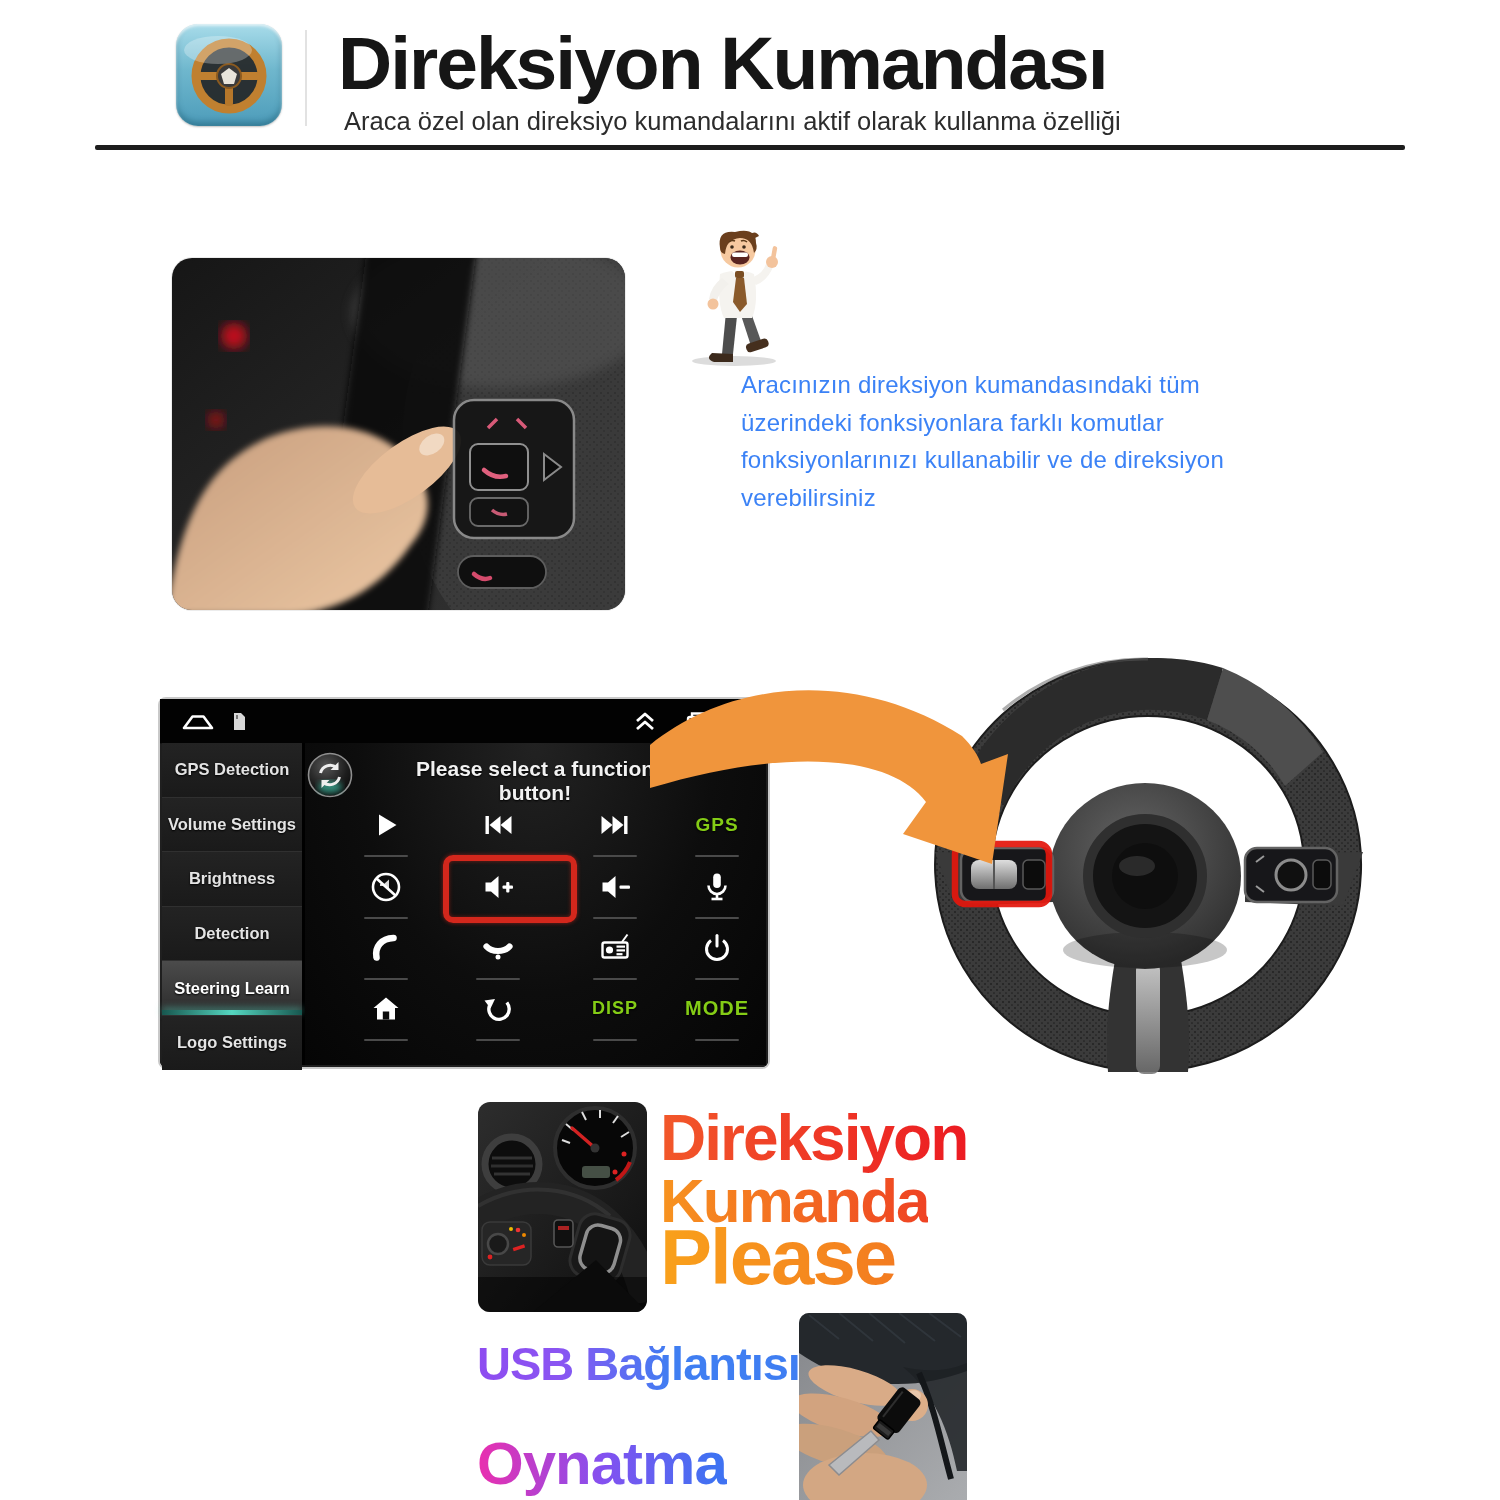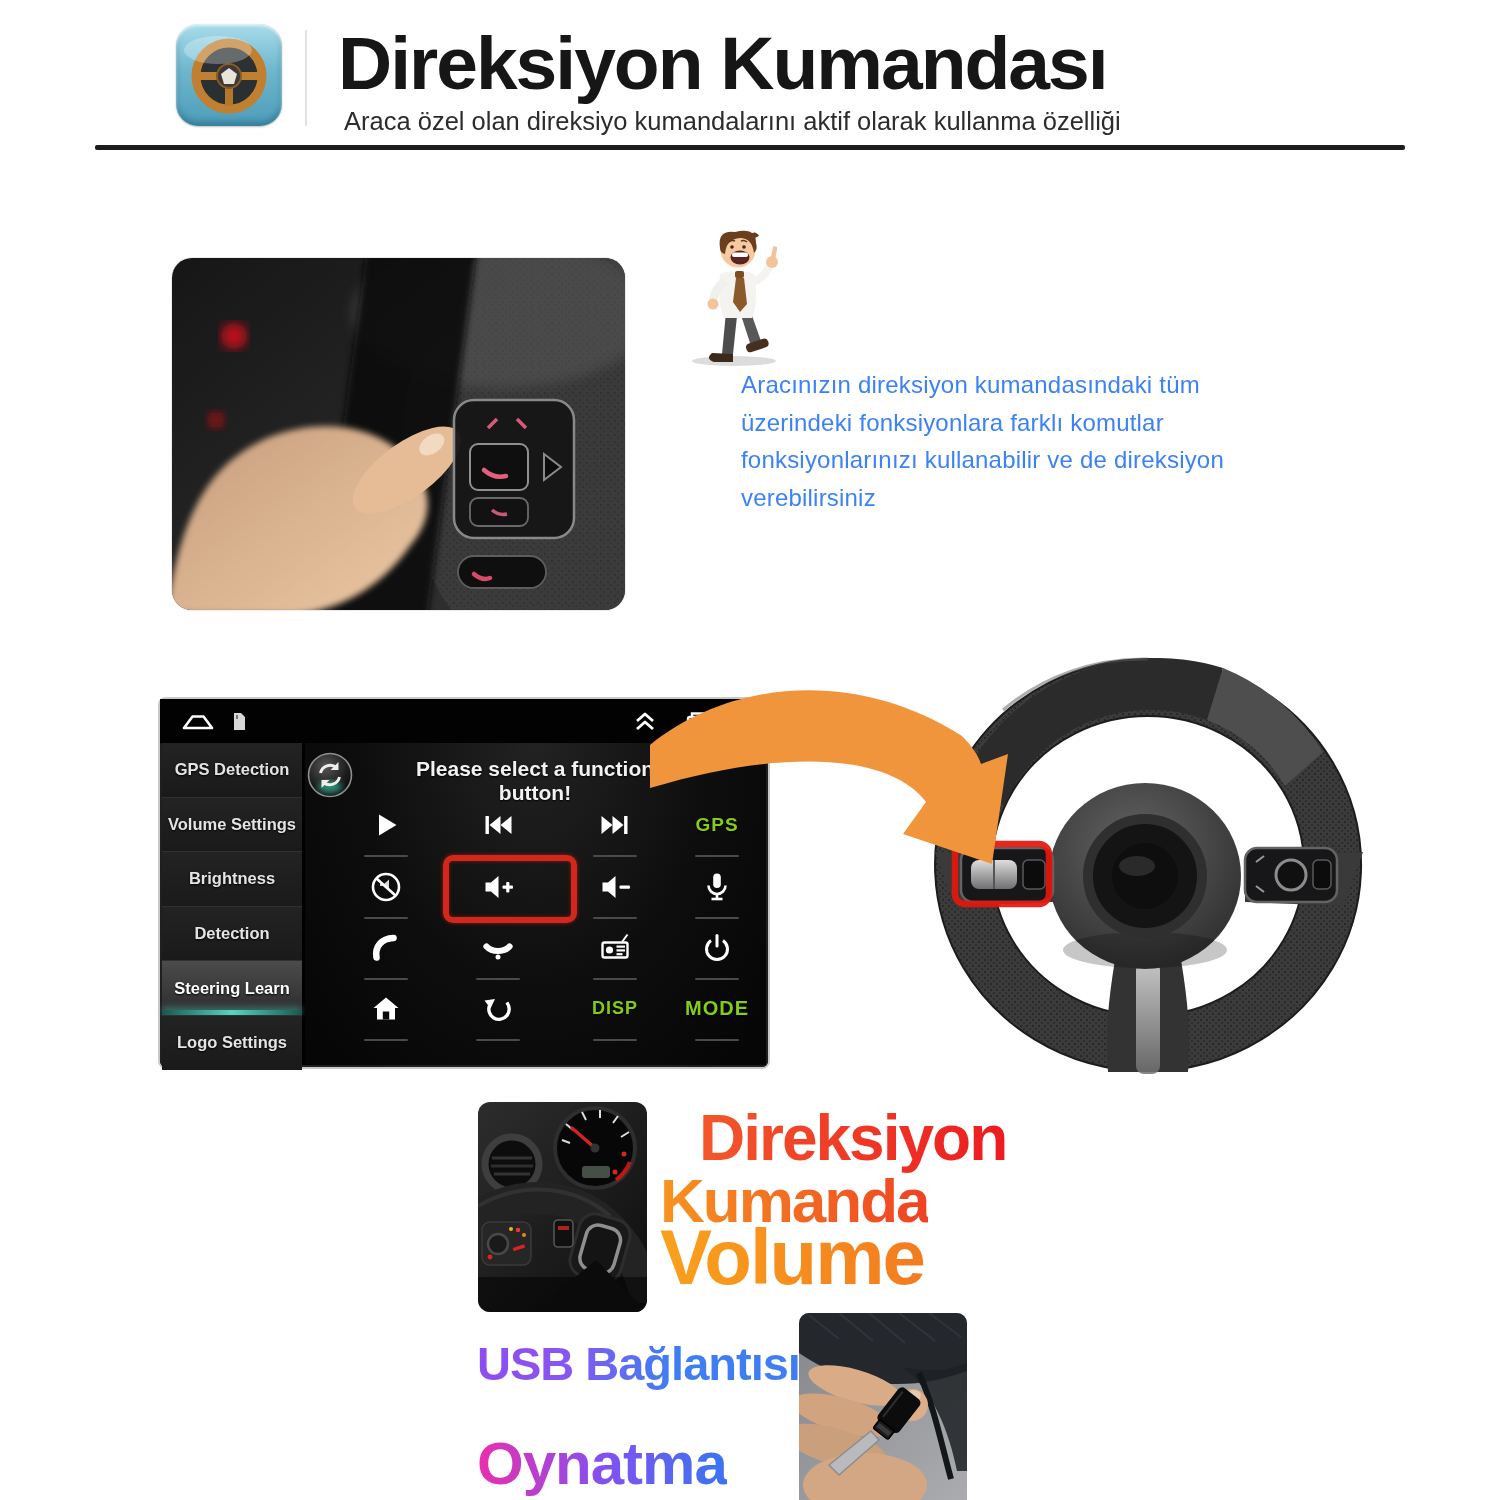--- a/index.html
+++ b/index.html
@@ -50,21 +50,21 @@
   #arrow{left:640px;top:652px;width:400px;height:235px;z-index:30;}
 
   
   #photo-car{left:478px;top:1102px;width:169px;height:210px;border-radius:12px;overflow:hidden;}
   #photo-usb{left:799px;top:1313px;width:168px;height:187px;border-radius:10px 10px 0 0;overflow:hidden;}
   .bigline{position:absolute;left:660px;font-weight:bold;letter-spacing:-2px;line-height:1;white-space:nowrap;}
   .grad{-webkit-background-clip:text;background-clip:text;color:transparent;}
   #sh1{top:1106px;font-size:64px;}
   #sh2{top:1170px;font-size:62px;}
   #sh3{top:1218px;font-size:78px;}
-  #sh1 .grad{background-image:linear-gradient(90deg,#f2582a,#ec1b22);margin-left:39px;}
+  #sh1 .grad{background-image:linear-gradient(90deg,#f2582a,#ec1b22);}
   #sh2 .grad{background-image:linear-gradient(90deg,#f79420,#ef4223);}
   #sh3 .grad{background-image:linear-gradient(90deg,#f9a11b,#f37b20);}
   .usbline{position:absolute;left:477px;font-weight:bold;letter-spacing:-1px;line-height:1;white-space:nowrap;}
   #uh1{top:1340px;font-size:47px;}
   #uh2{top:1390px;font-size:45px;}
   #uh3{top:1434px;font-size:60px;}
   #uh1 .grad{background-image:linear-gradient(90deg,#8e4cf0 0%,#8a55f2 26%,#3f7ef2 60%);}
   #uh2 .grad{background-image:linear-gradient(90deg,#c04ae8 0%,#8f5bf0 40%,#3f7ef2 85%);}
   #uh3 .grad{background-image:linear-gradient(90deg,#ea2fae 0%,#8450f0 50%,#3f72f2 95%);}
 </style>
@@ -477,21 +477,21 @@
       <g transform="rotate(-18 41 146)">
           <rect x="35" y="144" width="12" height="3.4" fill="#d22"></rect>
         </g>
       <rect x="0" y="175" width="169" height="35" fill="#000" opacity=".5"></rect>
       <path d="M55,210 L118,158 L169,210 Z" fill="#0b0b0b"></path>
     </svg>
   </div>
 
   <div class="bigline" id="sh1"><span class="grad">Direksiyon</span></div>
   <div class="bigline" id="sh2"><span class="grad">Kumanda</span></div>
-  <div class="bigline" id="sh3"><span class="grad">Volume</span></div>
+  <div class="bigline" id="sh3"><span class="grad">Please</span></div>
 
   <div class="usbline" id="uh1"><span class="grad">USB Bağlantısı</span></div>
   <div class="usbline" id="uh3"><span class="grad">Oynatma</span></div>
 
   <div class="abs" id="photo-usb">
     <svg width="168" height="187" viewBox="0 0 168 187">
       <defs>
         <linearGradient id="usbBg" x1="0" y1="0" x2="1" y2="1">
             <stop offset="0" stop-color="#85878b"></stop>
             <stop offset="1" stop-color="#aaacaf"></stop>

